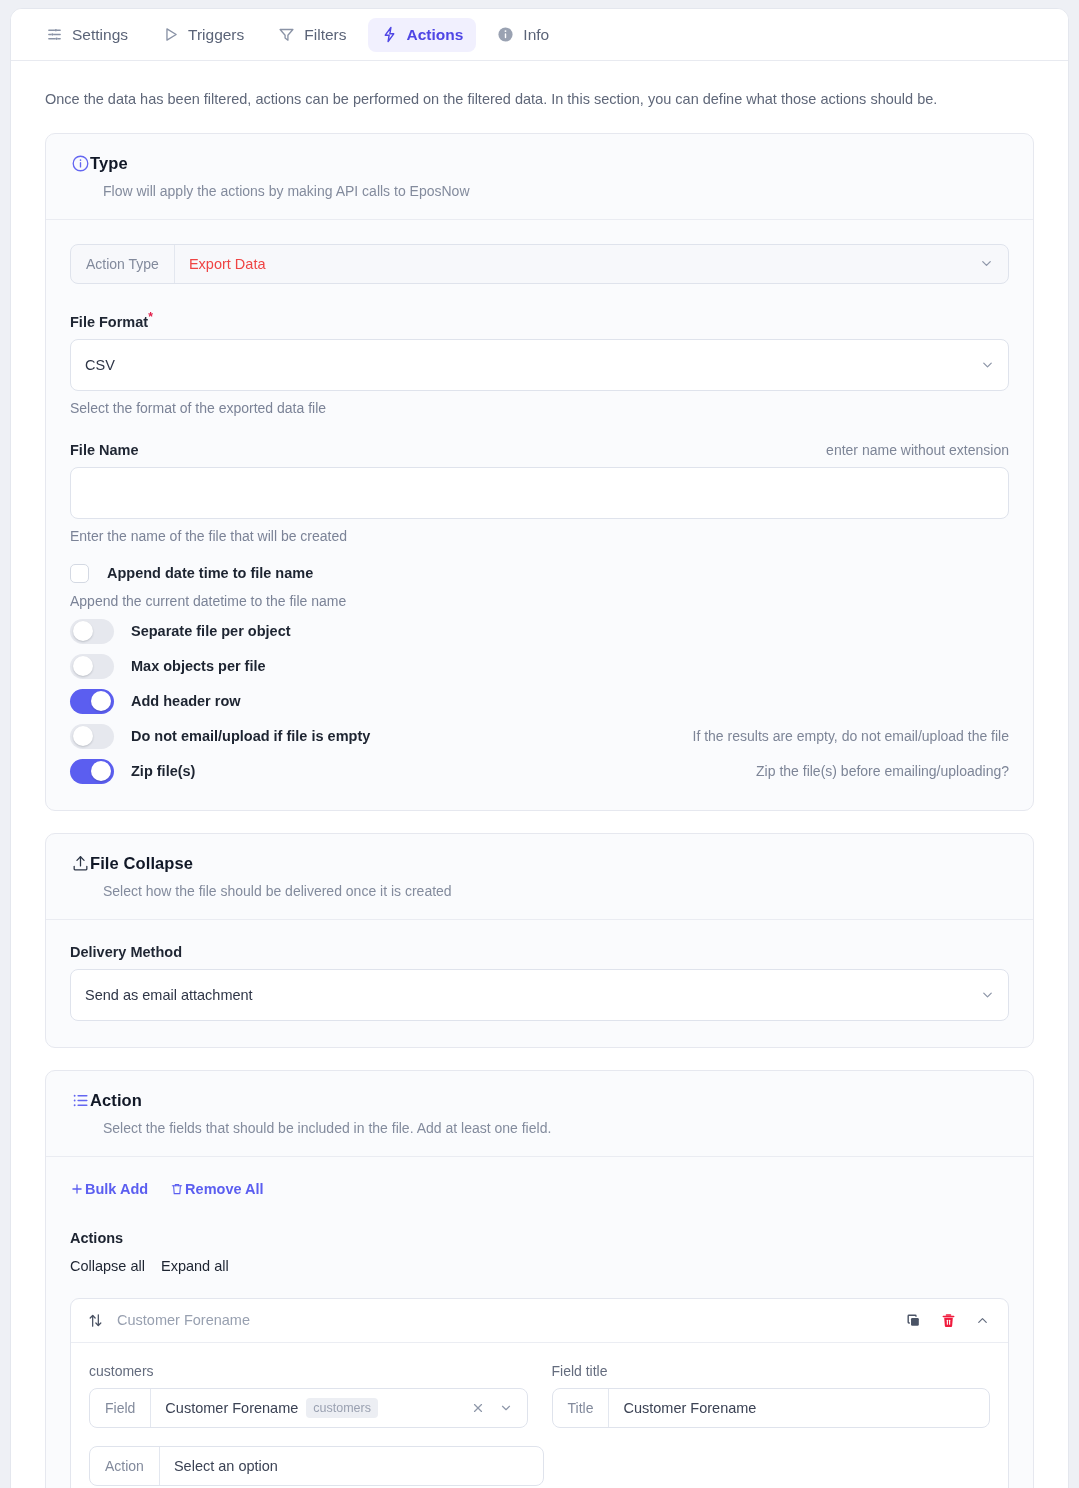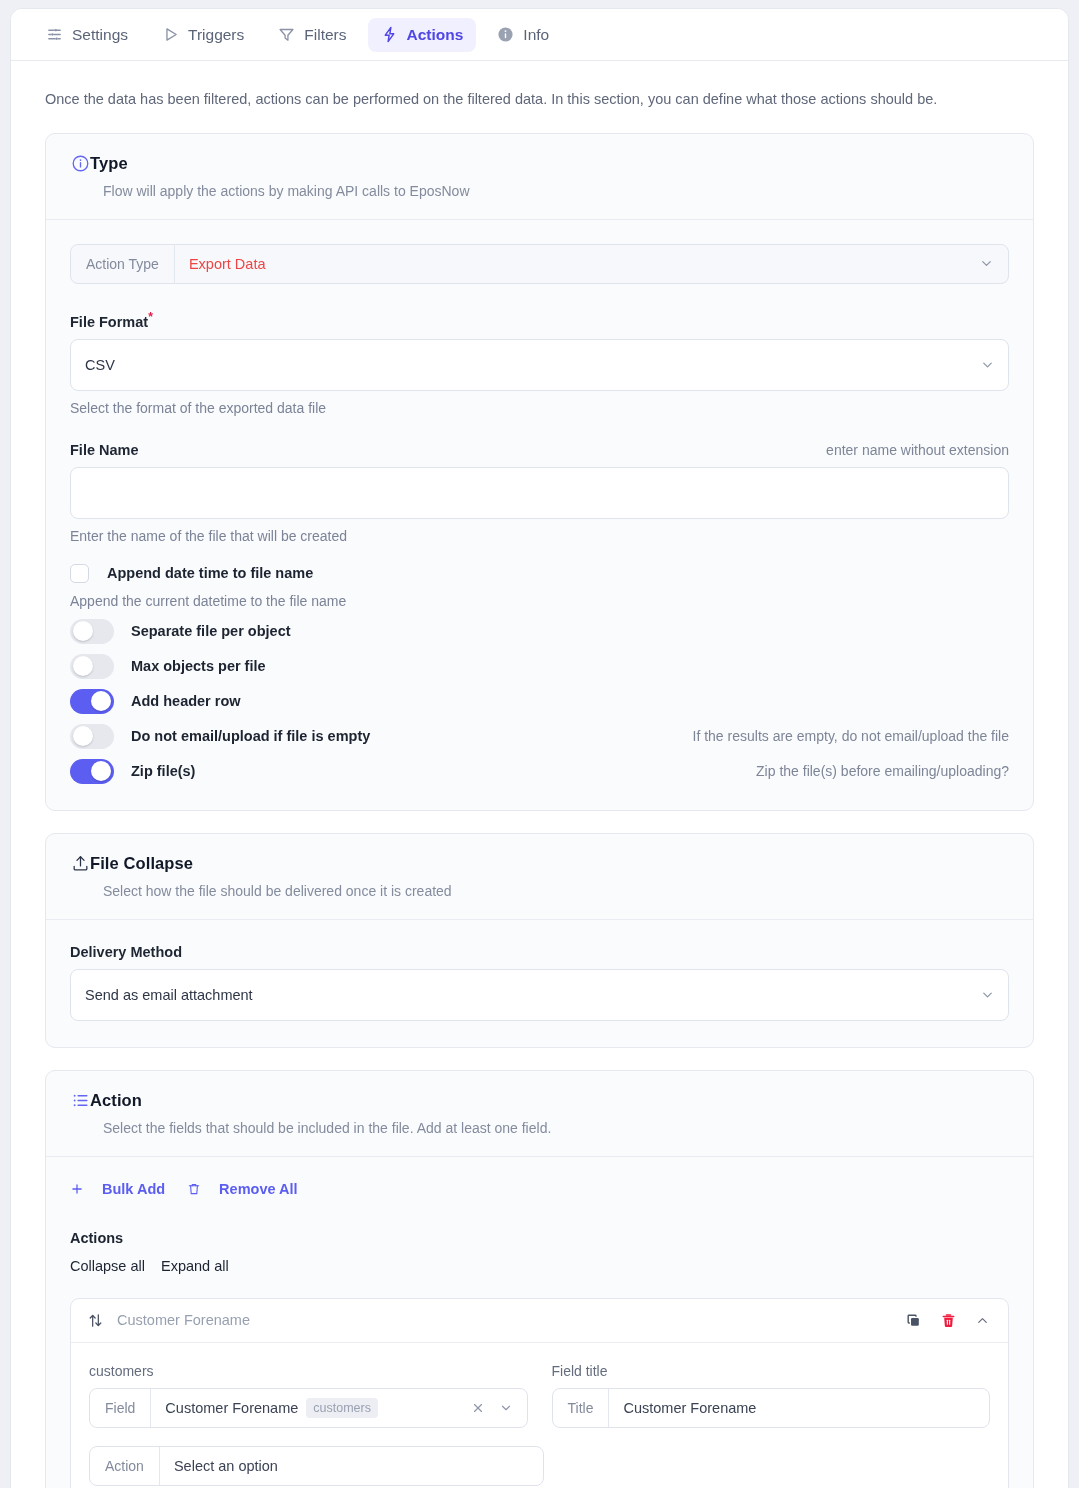--- a/index.html
+++ b/index.html
@@ -171,21 +171,21 @@
     box-shadow: 0 1px 2px rgba(16,24,40,.2);
   }
   .tg.on { background: #5b5ef0; }
   .tg.on .knob { left: 21px; }
   .tg-label { font-size: 14.5px; font-weight: 700; color: #1d2431; }
   .tg-right { margin-left: auto; font-size: 14px; color: #7d8597; }
 
   
   .linkrow { display: flex; align-items: center; gap: 22px; }
   .linkbtn {
-    display: flex; align-items: center; gap: 18px;
+    display: flex; align-items: center; gap: 1px;
     color: #5b5ef0;
     font-size: 14.5px;
     font-weight: 600;
     cursor: pointer;
     background: none; border: none;
     font-family: inherit;
   }
   .actions-head { font-size: 14.5px; font-weight: 700; color: #1d2431; margin-top: 33px; }
   .collapse-row { display: flex; gap: 16px; margin-top: 12px; }
   .collapse-link { font-size: 14.5px; color: #1d2431; cursor: pointer; }

